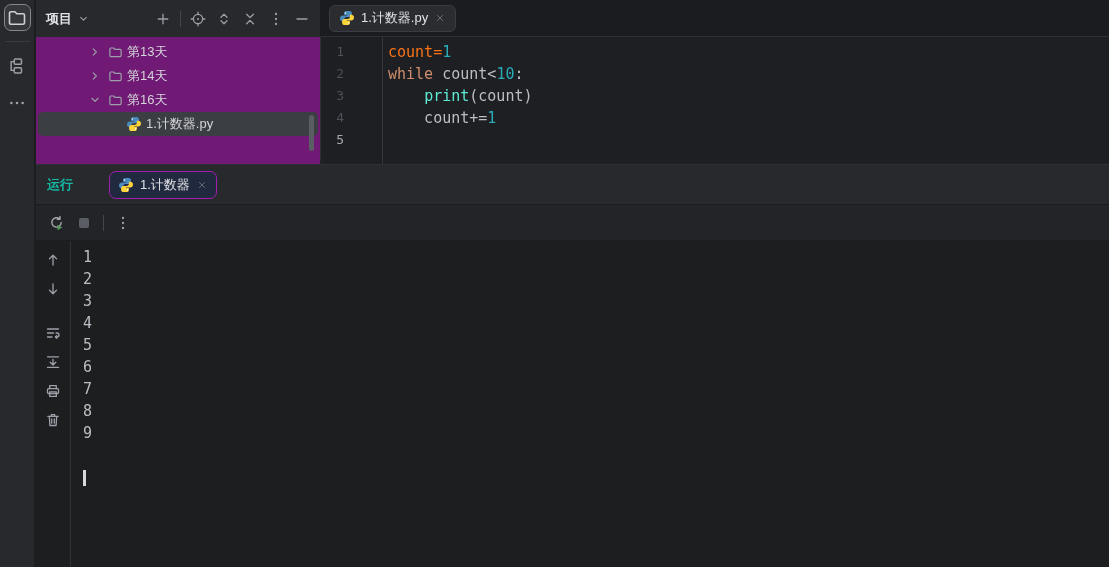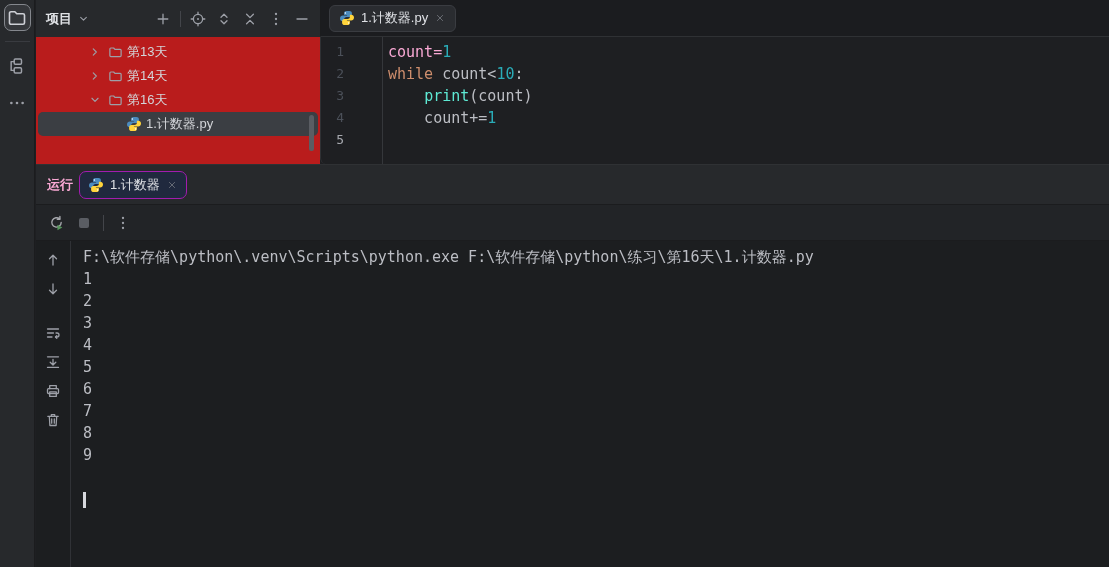--- a/index.html
+++ b/index.html
@@ -30,41 +30,41 @@
   .v-sep{ width:1px; height:16px; background:#43454A; margin:0 3px; }
 
   .tab-bar{ flex:1; background:#1B1C1F; border-bottom:1px solid #2F3134; border-left:1px solid #1B1C1E;
             display:flex; align-items:center; padding-left:8px; }
   .editor-tab{ display:flex; align-items:center; gap:6px; height:27px; padding:0 9px;
                background:#2A2C30; border:1px solid #3A3C41; border-radius:6px; cursor:pointer;
                color:#DFE1E5; }
   .tab-close{ display:flex; opacity:.75; cursor:pointer; }
 
   .mid-row{ height:127px; flex:none; display:flex; }
-  .project-tree{ width:284px; flex:none; background:#b91c1c; position:relative; padding-top:3px; }
+  .project-tree{ width:284px; flex:none; background:#701a75; position:relative; padding-top:3px; }
   .tree-row{ height:24px; display:flex; align-items:center; gap:4px; margin:0 2px; border-radius:5px;
              cursor:pointer; color:#D3D5D9; white-space:nowrap; }
   .tree-row.selected{ background:#3B3E43; }
   .tree-chevron{ width:18px; display:flex; justify-content:center; flex:none; }
   .tree-scrollthumb{ position:absolute; right:6px; top:78px; width:5px; height:36px; background:#5A5D63;
                      border-radius:3px; cursor:pointer; }
 
   .editor{ flex:1; background:#1E1F22; border-left:1px solid #2F3134; position:relative;
            font-family:"DejaVu Sans Mono", monospace; font-size:15px; padding-top:4px;
            border-radius:0 0 0 6px; cursor:text; }
   .gutter-sep{ position:absolute; left:61px; top:0; bottom:0; width:1px; background:#35373B; }
   .code-line{ height:22px; line-height:22px; display:flex; }
   .gutter-num{ width:61px; flex:none; text-align:right; padding-right:38px; font-size:13px; color:#4B5059; }
   .code-line.current .gutter-num{ color:#A6A8AE; }
   .code-text{ padding-left:6px; white-space:pre; }
 
   
   .run-panel{ flex:1; display:flex; flex-direction:column; border-top:1px solid #2F3134; min-height:0;}
   .run-header{ height:39px; flex:none; background:#27292C; display:flex; align-items:center; padding-left:11px; }
-  .run-title{ color:#f9a8d4; font-weight:600; margin-right:6px; }
+  .run-title{ color:#14b8a6; font-weight:600; margin-right:36px; }
   .run-tab{ display:flex; align-items:center; gap:6px; height:28px; padding:0 8px;
             background:#20293E; border:1px solid #a21caf; border-radius:7px; color:#DFE1E5; cursor:pointer;}
   .run-toolbar{ height:36px; flex:none; background:#222427; border-top:1px solid #1B1C1E;
                 display:flex; align-items:center; padding-left:8px; gap:4px; }
   .console-row{ flex:1; display:flex; min-height:0; background:#1C1E20; border-top:1px solid #1B1C1E;}
   .console-toolbar{ width:35px; flex:none; border-right:1px solid #303236; display:flex;
                     flex-direction:column; align-items:center; padding-top:8px; gap:7px; }
   .ct-btn{ width:22px; height:22px; display:flex; align-items:center; justify-content:center;
            border-radius:4px; cursor:pointer; }
   .ct-gap{ height:8px; }
@@ -227,21 +227,21 @@
                 <circle cx="9.6" cy="12.9" r=".75" fill="#fff"></circle>
               </svg>
             </div>
             <div class="tree-label">1.计数器.py</div>
           </div>
         </div>
       <div class="editor" id="editor">
         <div class="gutter-sep"></div>
       <div class="code-line">
             <div class="gutter-num">1</div>
-            <div class="code-text"><span style="color: #f9a8d4;">count=</span><span style="color: rgb(42, 172, 184);">1</span></div>
+            <div class="code-text"><span style="color: #f97316;">count=</span><span style="color: rgb(42, 172, 184);">1</span></div>
           </div>
           <div class="code-line">
             <div class="gutter-num">2</div>
             <div class="code-text"><span style="color: rgb(207, 142, 109);">while</span><span style="color: rgb(188, 190, 196);"> count&lt;</span><span style="color: rgb(42, 172, 184);">10</span><span style="color: rgb(188, 190, 196);">:</span></div>
           </div>
           <div class="code-line">
             <div class="gutter-num">3</div>
             <div class="code-text"><span style="color: rgb(188, 190, 196);">    </span><span style="color: #5eead4;">print</span><span style="color: rgb(188, 190, 196);">(count)</span></div>
           </div>
           <div class="code-line">
@@ -329,21 +329,20 @@
                 <path d="M4.7 8.9h6.6v4.5H4.7z"></path>
               </svg>
             </div>
             <div class="ct-btn">
               <svg width="16" height="16" viewBox="0 0 16 16" fill="none" stroke="#9DA0A8" stroke-width="1.3" stroke-linecap="round" stroke-linejoin="round">
                 <path d="M2.8 4.3h10.4M6.3 4.3V2.7h3.4v1.6M4.3 4.3l.6 9.2h6.2l.6-9.2M6.7 6.8v4.4M9.3 6.8v4.4"></path>
               </svg>
             </div>
           </div>
         <div class="console" id="console">
-            <div class="console-line">F:\软件存储\python\.venv\Scripts\python.exe F:\软件存储\python\练习\第16天\1.计数器.py</div>
             <div class="console-line">1</div>
             <div class="console-line">2</div>
             <div class="console-line">3</div>
             <div class="console-line">4</div>
             <div class="console-line">5</div>
             <div class="console-line">6</div>
             <div class="console-line">7</div>
             <div class="console-line">8</div>
             <div class="console-line">9</div>
             <div class="console-line"></div>

